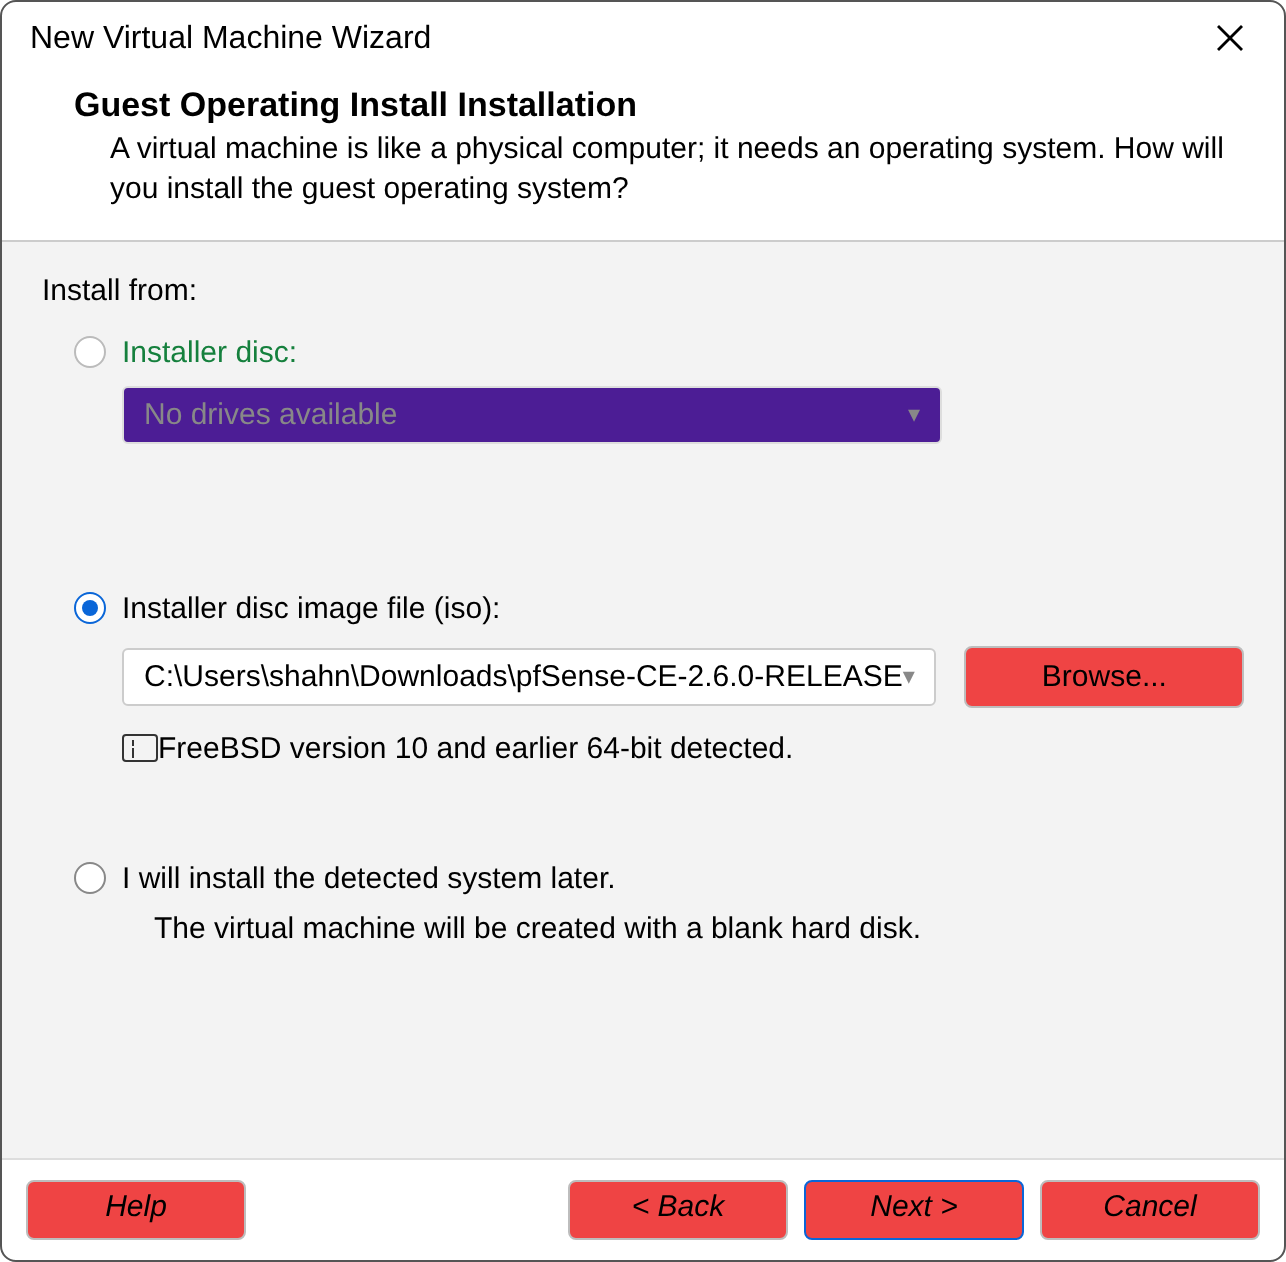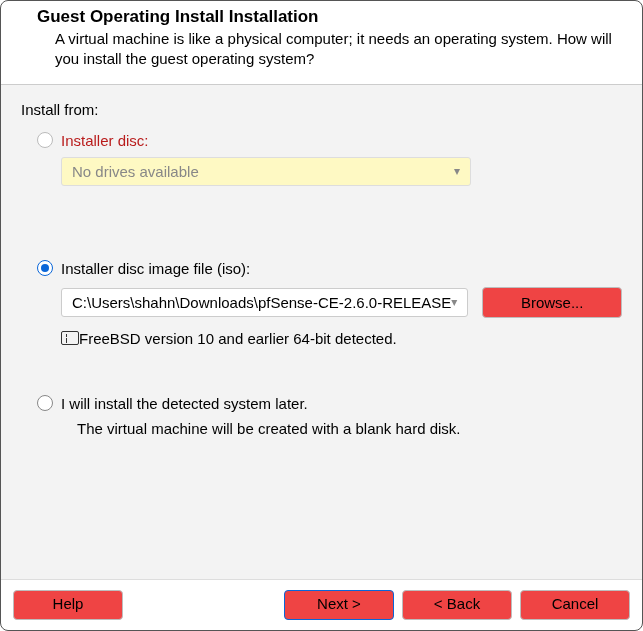--- a/index.html
+++ b/index.html
@@ -84,37 +84,37 @@
     border-color: #0a66d8;
   }
   .radio.selected::after {
     content: "";
     position: absolute;
     top: 2.5px; left: 2.5px;
     width: 8px; height: 8px;
     border-radius: 50%;
     background: #0a66d8;
   }
-  .disabled-text { color: #b91c1c; }
+  .disabled-text { color: #15803d; }
   .dropdown {
     display: flex;
     align-items: center;
     justify-content: space-between;
     background: #fff;
     border: 1px solid #ccc;
     border-radius: 3px;
     padding: 5px 10px;
     font-size: 15px;
     width: 410px;
     margin-top: 8px;
     margin-left: 24px;
     cursor: pointer;
   }
   .dropdown.disabled {
-    background: #fef9c3;
+    background: #4c1d95;
     color: #888;
     border-color: #ddd;
     cursor: default;
   }
   .chevron {
     color: #888;
     font-size: 12px;
   }
   .iso-row {
     display: flex;
@@ -169,33 +169,43 @@
   .sub-text {
     margin-left: 40px;
     margin-top: 8px;
     font-size: 15px;
   }
   .footer {
     display: flex;
     align-items: center;
     padding: 10px 12px;
     gap: 8px;
+    font-style: italic;
   }
   .footer .btn { width: 110px; height: 30px; padding: 4px 0; }
   .footer .spacer { flex: 1; }
   .btn.primary {
     border: 1.5px solid #0a66d8;
   }
   .gap-large { height: 64px; }
 </style>
 </head>
 <body>
 
 <div class="window">
 
+  <div class="titlebar">
+    <span>New Virtual Machine Wizard</span>
+    <span class="close-btn">
+      <svg width="14" height="14" viewBox="0 0 14 14">
+          <line x1="1" y1="1" x2="13" y2="13" stroke="#000" stroke-width="1.4"></line>
+          <line x1="13" y1="1" x2="1" y2="13" stroke="#000" stroke-width="1.4"></line>
+        </svg>
+    </span>
+  </div>
 
   <div class="header">
     <h1>Guest Operating Install Installation</h1>
     <p>A virtual machine is like a physical computer; it needs an operating system. How will you install the guest operating system?</p>
   </div>
 
   <div class="content">
     <div class="section-label">Install from:</div>
 
     <div class="option">
@@ -234,18 +244,18 @@
         <span class="radio"></span>
         <span>I will install the detected system later.</span>
       </div>
       <div class="sub-text">The virtual machine will be created with a blank hard disk.</div>
     </div>
   </div>
 
   <div class="footer">
     <div class="btn">Help</div>
     <div class="spacer"></div>
+    <div class="btn">&lt; Back</div>
     <div class="btn primary">Next &gt;</div>
-    <div class="btn">&lt; Back</div>
     <div class="btn">Cancel</div>
   </div>
 
 </div>
 
 </body></html>

